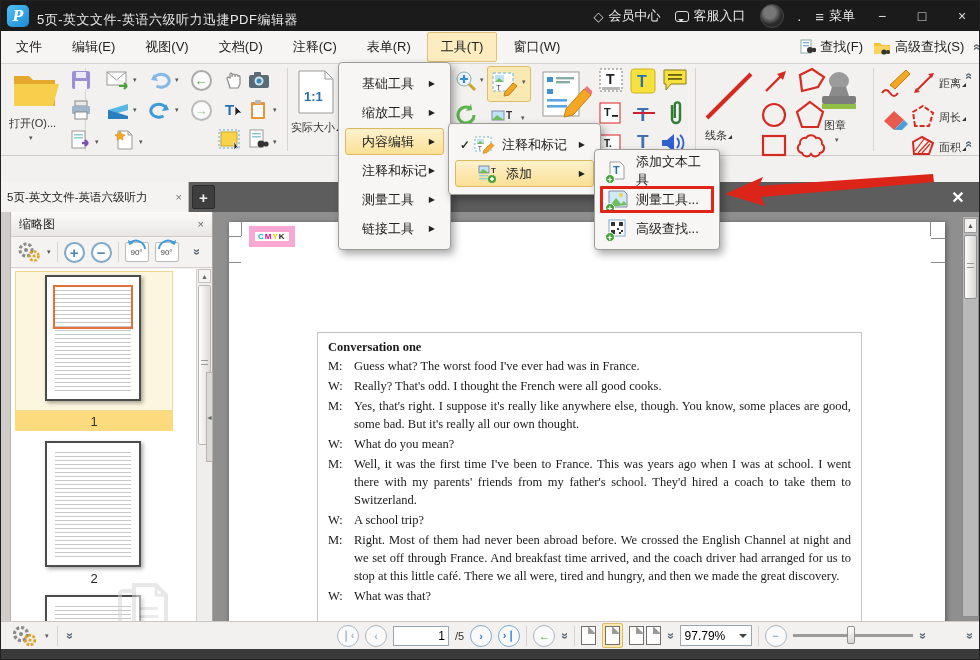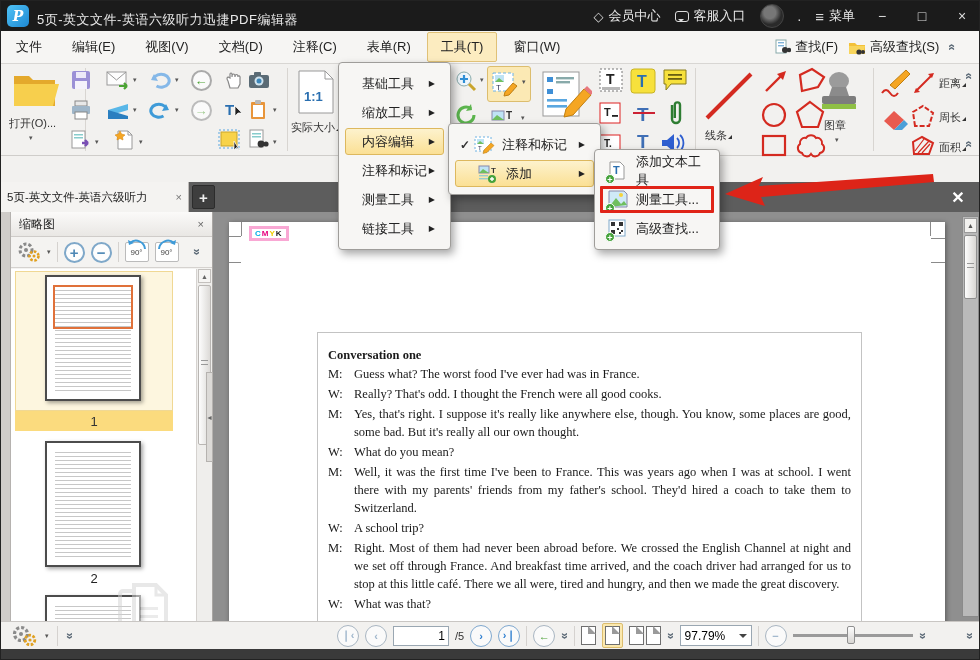--- a/index.html
+++ b/index.html
@@ -17,21 +17,21 @@
   .bubble:after{content:"";position:absolute;left:2px;bottom:-4px;border:3px solid transparent;border-top-color:#ddd;}
   .avatar{width:24px;height:24px;border-radius:50%;background:radial-gradient(circle at 40% 35%,#777 0 30%,#2a2a2a 60%);border:1px solid #444;}
   .hamb{font-size:15px;color:#ddd;}
   .winbtn{width:26px;text-align:center;font-size:14px;color:#ddd;cursor:pointer;}
 
   
   .menubar{position:absolute;left:0;top:30px;width:980px;height:33px;background:#f6f5f3;border-bottom:1px solid #d8d6d3;display:flex;align-items:center;font-size:13px;color:#222;}
   .menu-item{padding:5px 13px;margin:0 1px;cursor:pointer;border:1px solid transparent;border-radius:2px;}
   .menu-item.active{background:#fcecc0;border-color:#e2c briefly;}
   .menu-item.active{background:#fcecc0;border-color:#e0c177;}
-  .mb-right{margin-left:auto;display:flex;align-items:center;gap:10px;padding-right:25px;}
+  .mb-right{margin-left:auto;display:flex;align-items:center;gap:10px;padding-right:0;}
   .mb-find{display:flex;align-items:center;gap:4px;cursor:pointer;}
   .cv{display:inline-block;font-weight:700;color:#5c6a77;font-size:12px;line-height:1;}
   .cv-dn{transform:rotate(-90deg);}
   .cv-up{transform:rotate(90deg);}
 
   
   .toolbar{position:absolute;left:0;top:63px;width:980px;height:92px;background:#f2f1ef;border-bottom:1px solid #cfcdca;}
   .vsep{position:absolute;top:4px;bottom:4px;width:1px;background:#d8d5d1;}
   .tbtn{position:absolute;display:flex;align-items:center;justify-content:center;cursor:pointer;}
   .tlabel{position:absolute;font-size:11px;color:#333;white-space:nowrap;cursor:pointer;}
@@ -68,24 +68,24 @@
   .vsb .btn{position:absolute;left:1px;width:13px;height:14px;background:#f6f5f3;border:1px solid #c3c0bd;color:#666;font-size:7px;display:flex;align-items:center;justify-content:center;}
   .vsb .thumb{position:absolute;left:1px;width:13px;background:linear-gradient(90deg,#fdfdfd,#dcdad7);border:1px solid #b9b6b3;border-radius:2px;}
   .grip{width:7px;height:5px;border-top:1px solid #999;border-bottom:1px solid #999;margin:auto;}
   .watermark{position:absolute;right:24px;bottom:14px;opacity:.5;}
   .collapse-handle{position:absolute;right:-1px;top:160px;width:7px;height:90px;background:#dcdad7;border:1px solid #b5b2af;display:flex;align-items:center;justify-content:center;font-size:7px;color:#666;}
 
   
   .docarea{position:absolute;left:212px;top:211px;width:768px;height:409px;background:#8f8f8f;overflow:hidden;}
   .docpage{position:absolute;left:16px;top:10px;width:716px;height:420px;background:#fff;box-shadow:1px 1px 5px rgba(0,0,0,.4);}
   .cmark{position:absolute;background:#8a8a8a;}
-  .cmyk{position:absolute;left:20px;top:4px;border:3px solid #f9a8d4;background:#fff;padding:0 3px;font-size:8px;font-weight:700;letter-spacing:1px;}
+  .cmyk{position:absolute;left:20px;top:4px;border:6px solid #f9a8d4;background:#fff;padding:0 3px;font-size:8px;font-weight:700;letter-spacing:1px;}
   .texttable{position:absolute;left:88px;top:110px;width:545px;height:320px;border:1px solid #c3c3c3;padding:5px 10px 0 10px;font-family:"Liberation Serif",serif;color:#1a1a1a;}
   .sec-title{font-size:16px;font-weight:700;font-family:"Liberation Serif",serif;}
-  .sub-title{font-size:12.5px;font-weight:700;margin-top:10px;font-family:"Liberation Serif",serif;}
+  .sub-title{font-size:12.5px;font-weight:700;margin-top:2px;font-family:"Liberation Serif",serif;}
   .dlg-row{display:flex;font-size:12.5px;line-height:1.42;margin-top:2.5px;}
   .dlg-row .spk{flex:0 0 26px;font-family:"Liberation Serif",serif;}
   .dlg-row .txt{flex:1;text-align:justify;font-family:"Liberation Serif",serif;}
   .doc-vsb{position:absolute;right:2px;top:4px;width:17px;bottom:4px;background:#b9b9b9;border:1px solid #8a8a8a;}
   .doc-vsb .btn{position:absolute;left:1px;width:13px;height:15px;background:#f2f1ef;border:1px solid #9a9a9a;color:#555;font-size:7px;display:flex;align-items:center;justify-content:center;}
   .doc-vsb .thumb{position:absolute;left:1px;width:13px;background:linear-gradient(90deg,#fdfdfd,#d8d6d3);border:1px solid #8f8f8f;border-radius:2px;}
 
   
   .statusbar{position:absolute;left:212px;top:620px;width:768px;height:28px;background:#f2f1ef;border-top:1px solid #c9c6c3;display:flex;align-items:center;gap:6px;padding:0 8px;font-size:12px;}
   .sb-sep{width:1px;height:20px;background:#d5d2cf;}

